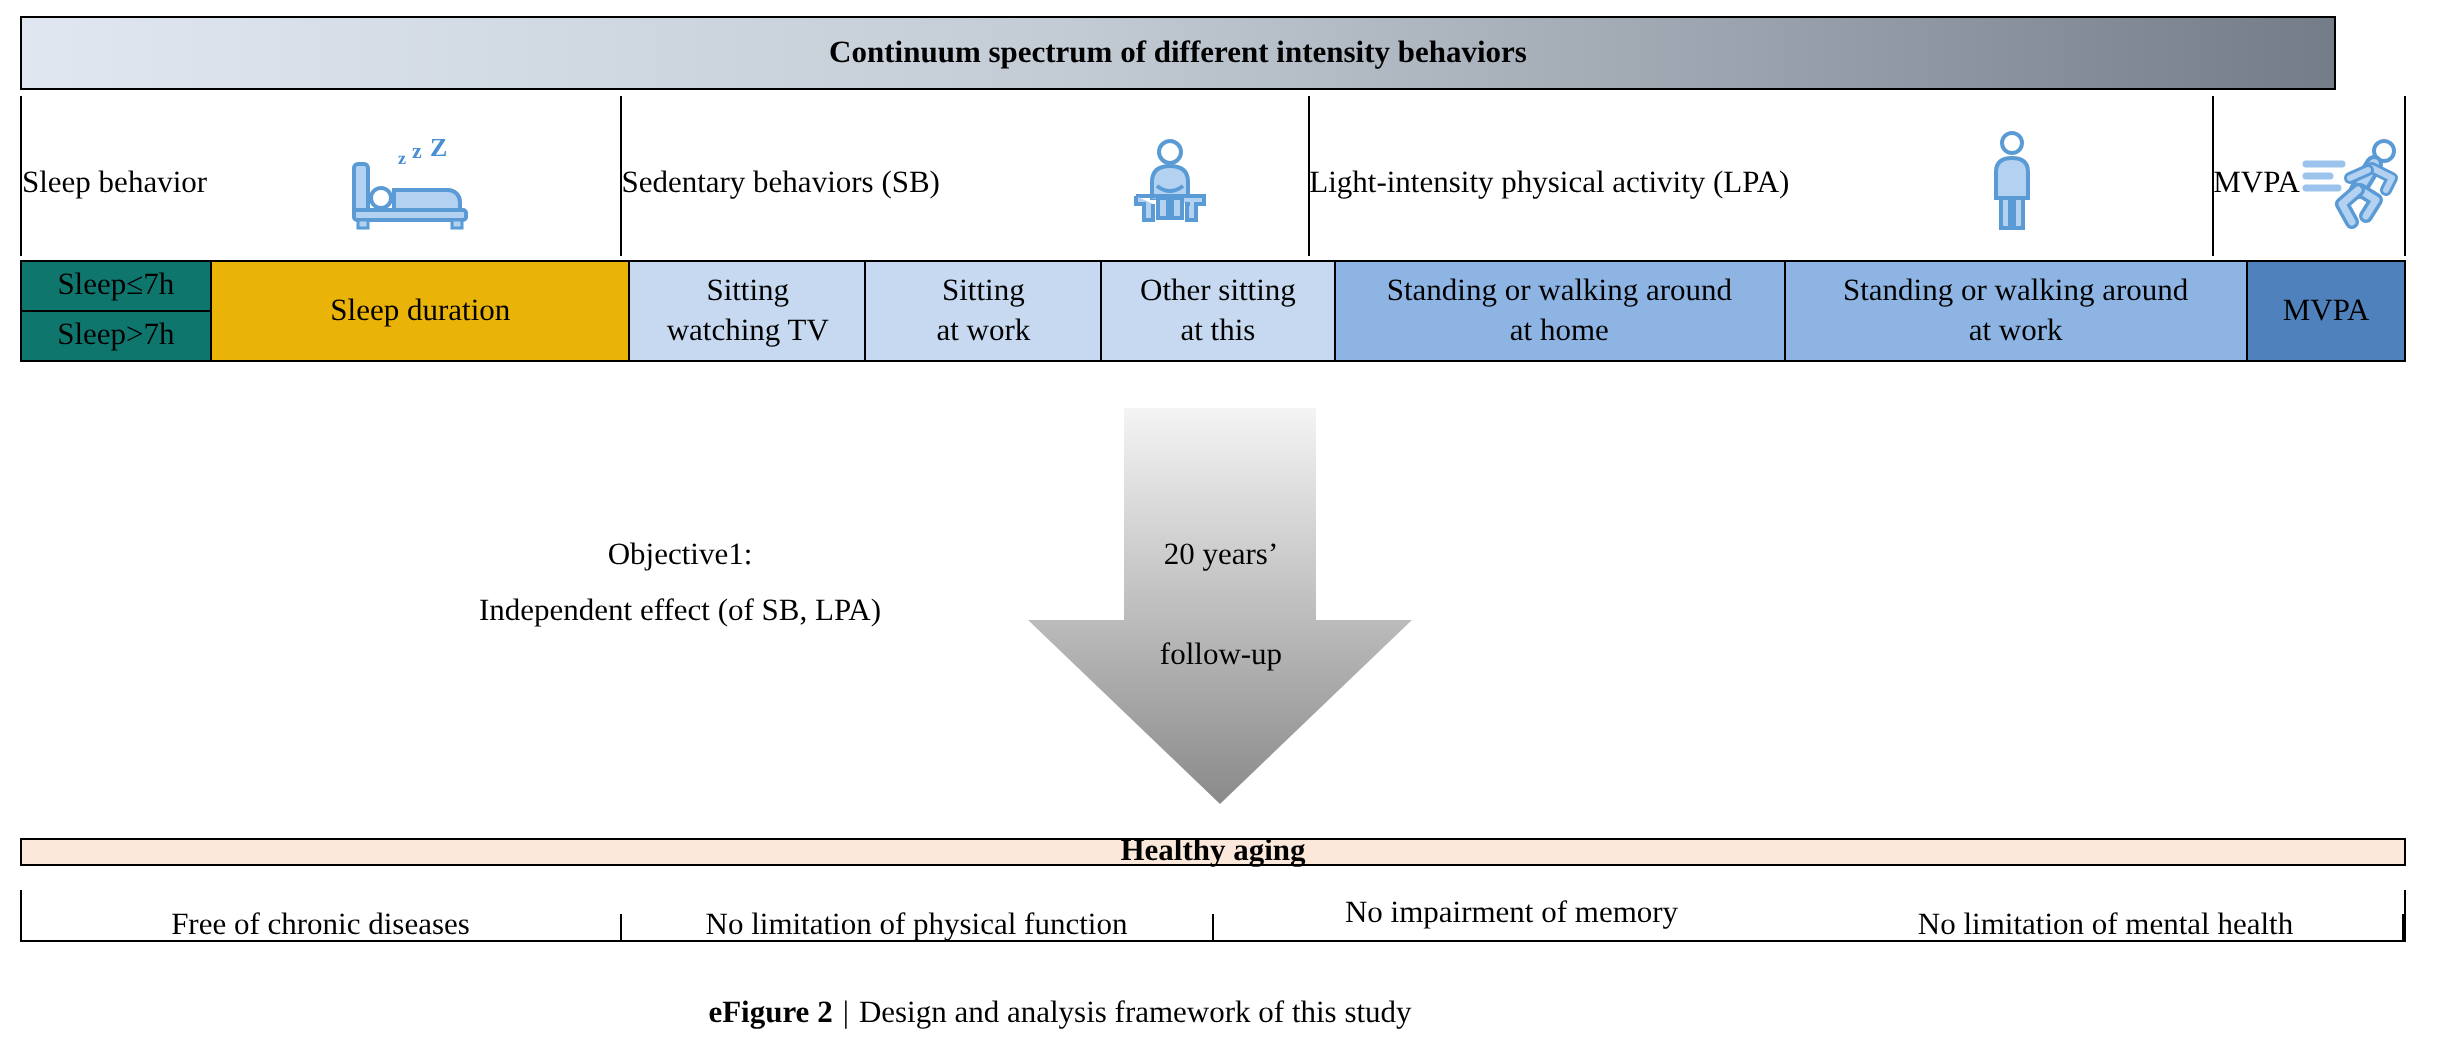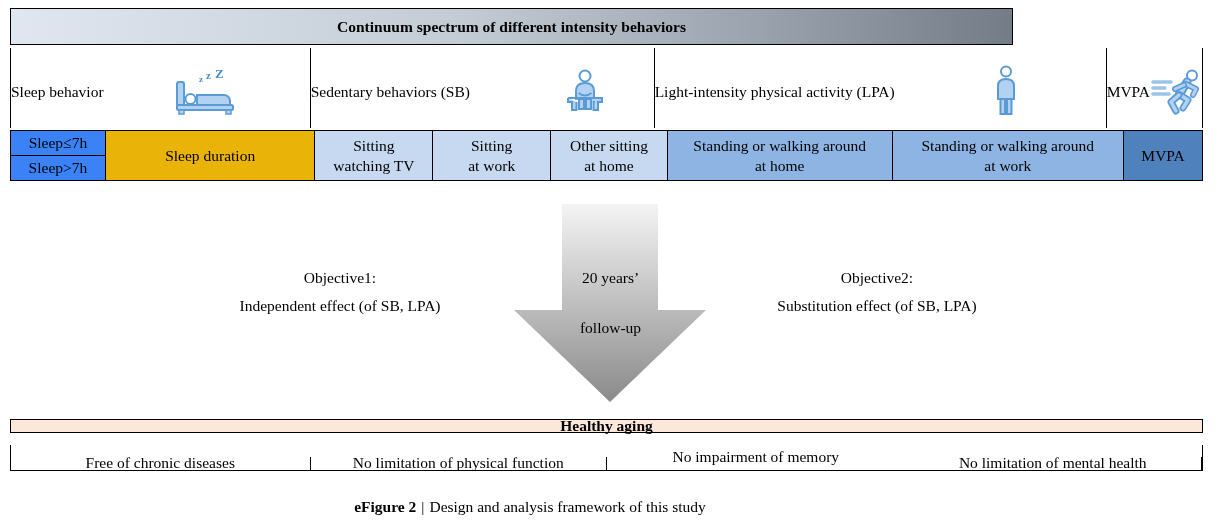--- a/index.html
+++ b/index.html
@@ -3,21 +3,21 @@
 <meta charset="utf-8">
 <style>
   html,body{margin:0;padding:0;background:#fff;}
   #figure{
     position:relative;width:1220px;height:524px;background:#fff;
     font-family:"Liberation Serif","DejaVu Serif",serif;color:#000;
     overflow:hidden;
   }
   
   .banner{
-    position:absolute;left:10px;top:8px;width:1003px;height:37px;
+    position:absolute;left:10px;top:8px;width:1158px;height:37px;
     box-sizing:border-box;border:1.6px solid #000;
     background:linear-gradient(to right,#e0e7f0 0%,#c3cbd5 45%,#9aa3ad 75%,#747d87 100%);
     display:flex;align-items:center;justify-content:center;
     font-weight:bold;font-size:15.5px;
   }
   
   .cat-row{
     position:absolute;left:10px;top:48px;width:1193px;height:80px;
     box-sizing:border-box;display:flex;
     border-left:1.4px solid #000;border-right:1.4px solid #000;
@@ -143,31 +143,31 @@
           <path d="M30 28 L38 33 L33 41" stroke="#5b9bd5" stroke-width="7" stroke-linecap="round" stroke-linejoin="round" fill="none"></path>
           <path d="M30 28 L38 33 L33 41" stroke="#b3d2f2" stroke-width="3.5" stroke-linecap="round" stroke-linejoin="round" fill="none"></path>
           <path d="M29 28 L21 35 L26 44" stroke="#5b9bd5" stroke-width="7" stroke-linecap="round" stroke-linejoin="round" fill="none"></path>
           <path d="M29 28 L21 35 L26 44" stroke="#b3d2f2" stroke-width="3.5" stroke-linecap="round" stroke-linejoin="round" fill="none"></path>
         </svg>
       </span>
     </div>
   </div>
 
   <div class="cells-row">
-    <div class="cell split brd w1" style="background: #3b82f6;">
+    <div class="cell split brd w1" style="background: #0f766e;">
       <div class="split-top">Sleep≤7h</div>
       <div class="split-bottom">Sleep&gt;7h</div>
     </div>
     <div class="cell brd w2" style="background: #eab308;">Sleep duration</div>
     <div class="cell brd w3" style="background: rgb(198, 217, 240);">Sitting
 watching TV</div>
     <div class="cell brd w4" style="background: rgb(198, 217, 240);">Sitting
 at work</div>
     <div class="cell brd w5" style="background: rgb(198, 217, 240);">Other sitting
-at home</div>
+at this</div>
     <div class="cell brd w6" style="background: rgb(142, 180, 227);">Standing or walking around
 at home</div>
     <div class="cell brd w7" style="background: rgb(142, 180, 227);">Standing or walking around
 at work</div>
     <div class="cell w8" style="background: rgb(79, 129, 189);">MVPA</div>
   </div>
 
   <div class="objective obj1">
     <div>Objective1:</div>
     <div>Independent effect (of SB, LPA)</div>
@@ -178,24 +178,20 @@
       <linearGradient id="arrowGrad" x1="0" y1="0" x2="0" y2="1">
         <stop offset="0" stop-color="#f4f4f4"></stop>
         <stop offset="1" stop-color="#8a8a8a"></stop>
       </linearGradient>
     </defs>
     <polygon points="48,0 144,0 144,106 192,106 96,198 0,106 48,106" fill="url(#arrowGrad)"></polygon>
   </svg>
   <div class="arrow-label al1">20 years’</div>
   <div class="arrow-label al2">follow-up</div>
 
-  <div class="objective obj2">
-    <div>Objective2:</div>
-    <div>Substitution effect (of SB, LPA)</div>
-  </div>
 
   <div class="ha-header" style="background: rgb(252, 232, 218);">
     <span>Healthy aging</span>
   </div>
   <div class="ha-row">
     <div class="ha-cell brd hw1">Free of chronic diseases</div>
     <div class="ha-cell brd hw2">No limitation of physical function</div>
     <div class="ha-cell hw4">No impairment of memory</div>
     <div class="ha-cell brd hw3">No limitation of mental health</div>
   </div>

